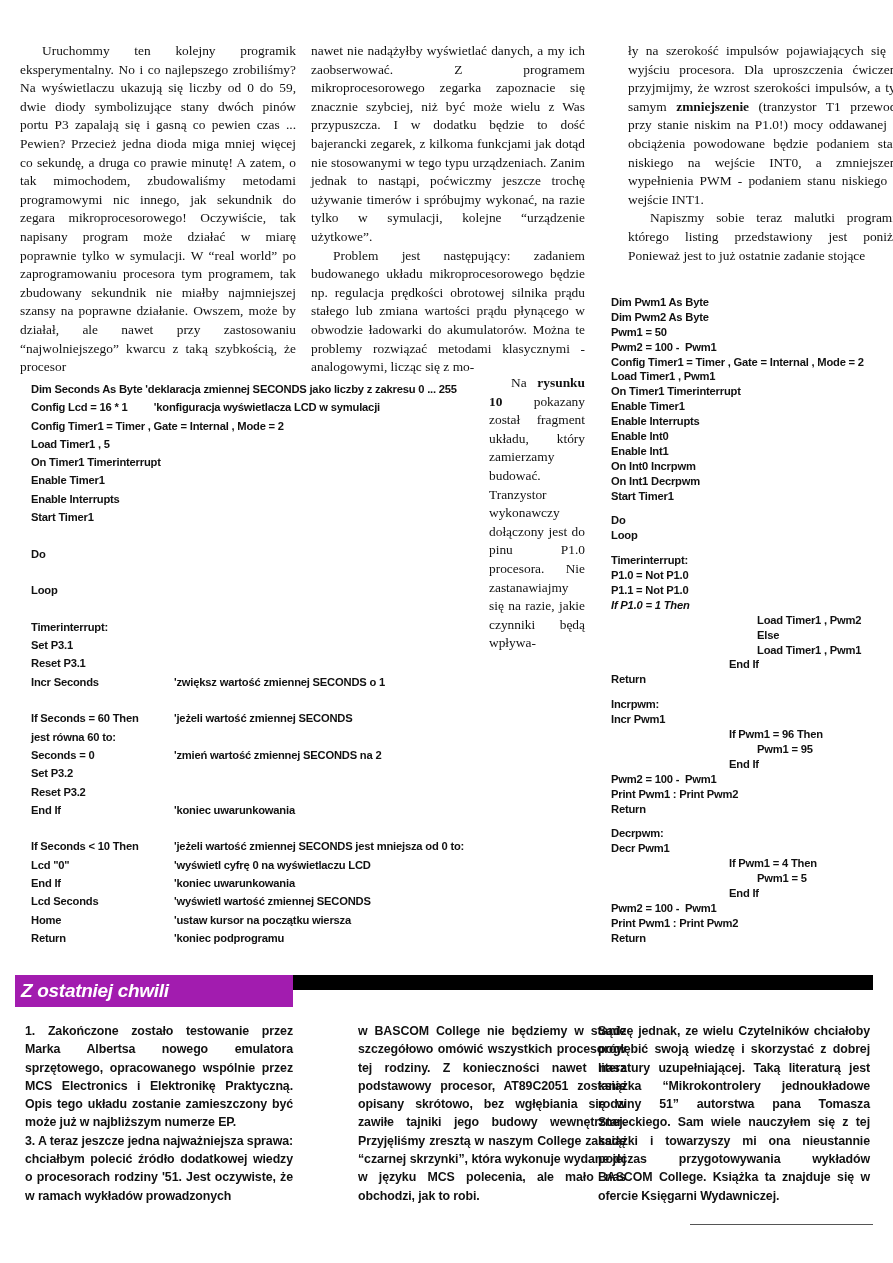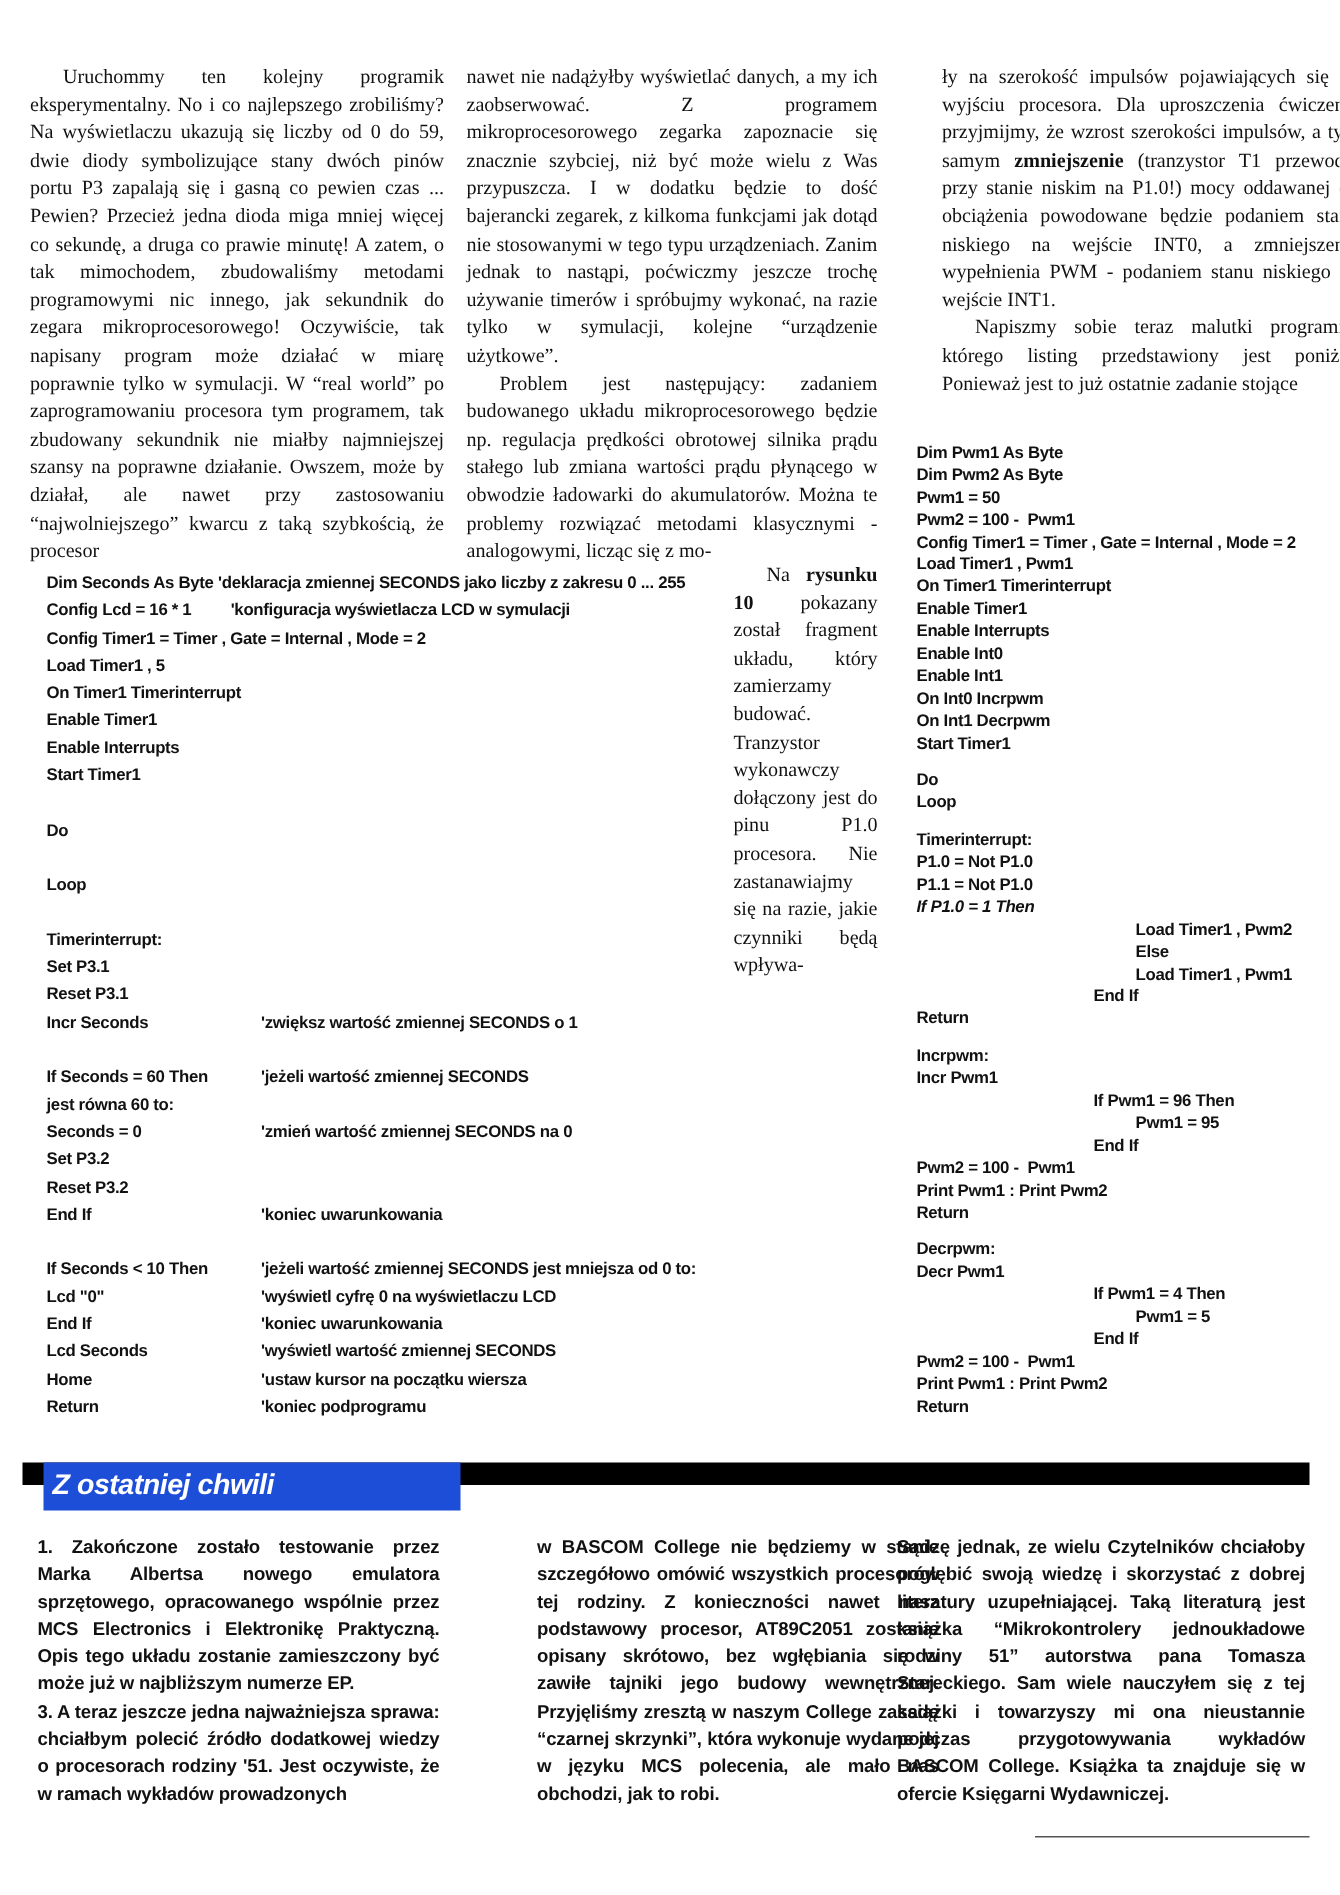--- a/index.html
+++ b/index.html
@@ -7,21 +7,21 @@
     .serif { font-family:"Liberation Serif", "DejaVu Serif", serif; font-size:13.4px; line-height:18.6px; text-align:justify; }
     .code { font-family:"Liberation Sans", "DejaVu Sans", sans-serif; font-weight:bold; font-size:11.2px; letter-spacing:-0.2px; color:#111; }
     .col { position:absolute; }
     .col p { margin:0; }
     .indent { text-indent:22px; }
     .codeblock { position:absolute; }
     .cl { height:18.3px; white-space:pre; position:relative; }
     .cl .c2 { position:absolute; left:143px; top:0; }
     .rcl { height:14.9px; white-space:pre; position:relative; }
     .banner-bar { position:absolute; left:15px; top:975px; width:858px; height:15px; background:#000; }
-    .banner-title { position:absolute; left:29px; top:975px; width:278px; height:32px; background:#1d4ed8; color:#fff;
+    .banner-title { position:absolute; left:15px; top:975px; width:278px; height:32px; background:#a21caf; color:#fff;
       font-family:"Liberation Sans", "DejaVu Sans", sans-serif; font-weight:bold; font-style:italic; font-size:19px;
       line-height:32px; padding-left:6px; box-sizing:border-box; letter-spacing:-0.3px; transform-origin:left; }
     .news { position:absolute; font-family:"Liberation Sans", "DejaVu Sans", sans-serif; font-weight:bold; font-size:12.4px;
       line-height:18.3px; text-align:justify; letter-spacing:-0.1px; }
     .news p { margin:0; }
     .endrule { position:absolute; left:690px; top:1224px; width:183px; height:1px; background:#555; }
   </style>
 </head>
 <body>
 
@@ -57,21 +57,21 @@
     <div class="cl"><span></span></div>
     <div class="cl"><span>Loop</span></div>
     <div class="cl"><span></span></div>
     <div class="cl"><span>Timerinterrupt:</span></div>
     <div class="cl"><span>Set P3.1</span></div>
     <div class="cl"><span>Reset P3.1</span></div>
     <div class="cl"><span>Incr Seconds</span><span class="c2">'zwiększ wartość zmiennej SECONDS o 1</span></div>
     <div class="cl"><span></span></div>
     <div class="cl"><span>If Seconds = 60 Then</span><span class="c2">'jeżeli wartość zmiennej SECONDS</span></div>
     <div class="cl"><span>jest równa 60 to:</span></div>
-    <div class="cl"><span>Seconds = 0</span><span class="c2">'zmień wartość zmiennej SECONDS na 0</span></div>
+    <div class="cl"><span>Seconds = 0</span><span class="c2">'zmień wartość zmiennej SECONDS na 2</span></div>
     <div class="cl"><span>Set P3.2</span></div>
     <div class="cl"><span>Reset P3.2</span></div>
     <div class="cl"><span>End If</span><span class="c2">'koniec uwarunkowania</span></div>
     <div class="cl"><span></span></div>
     <div class="cl"><span>If Seconds &lt; 10 Then</span><span class="c2">'jeżeli wartość zmiennej SECONDS jest mniejsza od 0 to:</span></div>
     <div class="cl"><span>Lcd "0"</span><span class="c2">'wyświetl cyfrę 0 na wyświetlaczu LCD</span></div>
     <div class="cl"><span>End If</span><span class="c2">'koniec uwarunkowania</span></div>
     <div class="cl"><span>Lcd Seconds</span><span class="c2">'wyświetl wartość zmiennej SECONDS</span></div>
     <div class="cl"><span>Home</span><span class="c2">'ustaw kursor na początku wiersza</span></div>
     <div class="cl"><span>Return</span><span class="c2">'koniec podprogramu</span></div>

